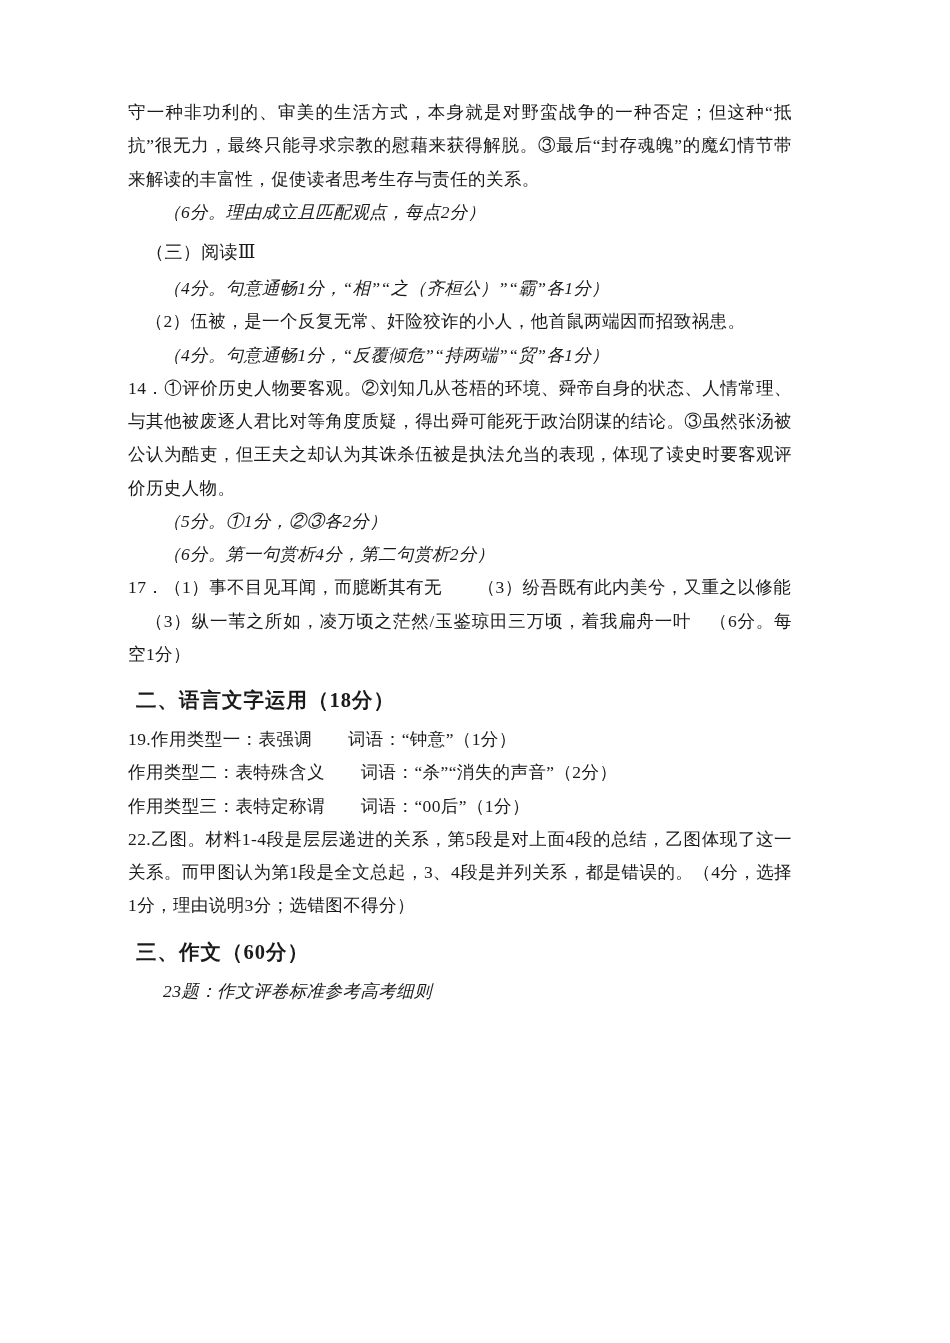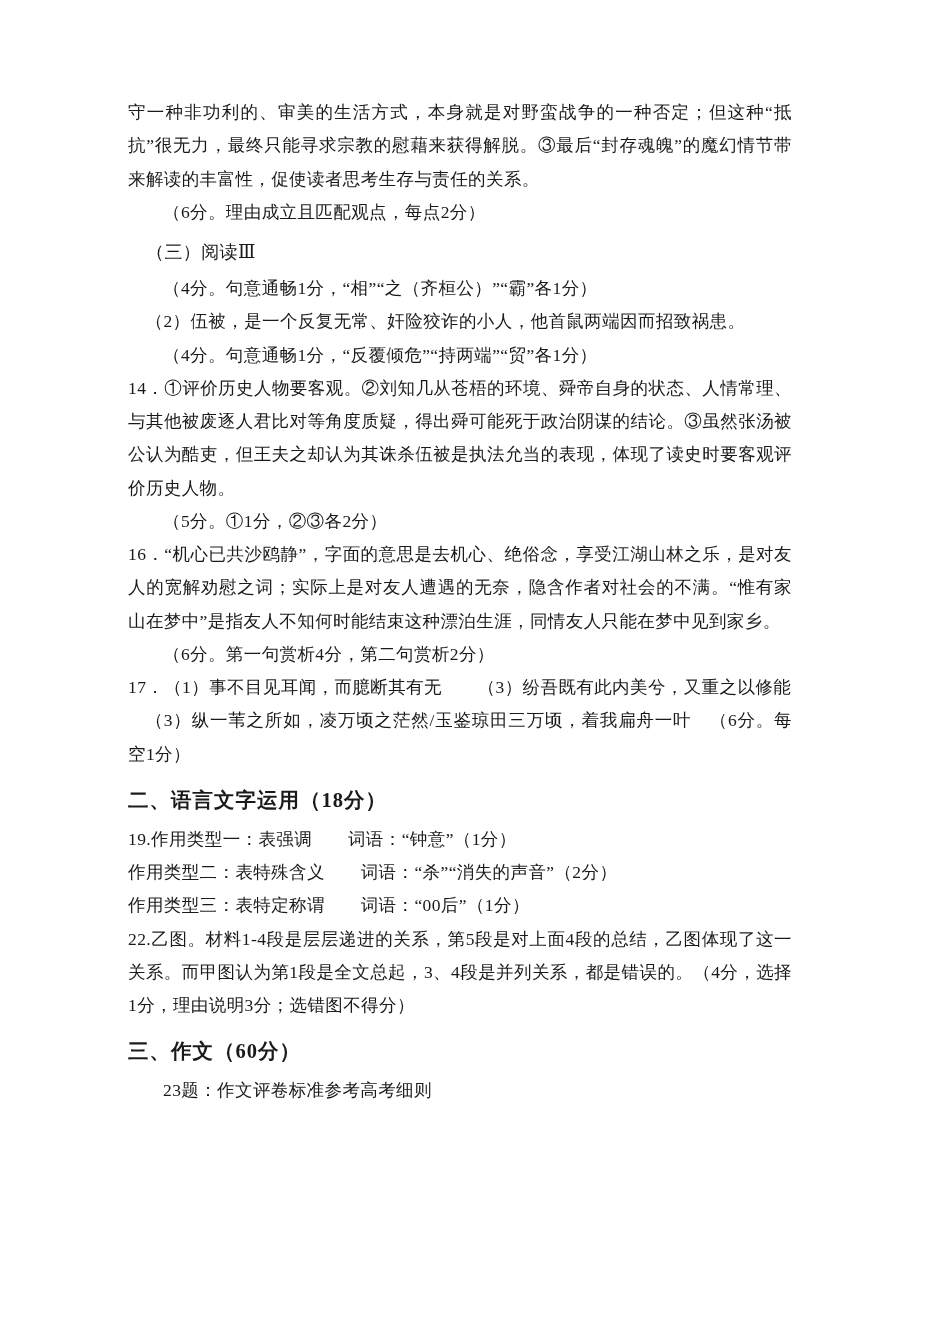--- a/index.html
+++ b/index.html
@@ -28,37 +28,39 @@
     text-align: justify;
   }
   p {
     margin: 0;
   }
   .para {
     text-indent: 0;
   }
   .indent1 {
     text-indent: 2em;
+    font-style: italic;
   }
   .indent-half {
     text-indent: 1em;
   }
   .section-head {
     font-weight: normal;
     font-size: 18px;
     margin-top: 6px;
     margin-bottom: 2px;
     text-indent: 1em;
   }
   .big-head {
     font-weight: bold;
     font-size: 20.5px;
     margin-top: 10px;
     margin-bottom: 2px;
     letter-spacing: 1px;
+    margin-left: 8px;
   }
   .tight {
     line-height: 1.9;
   }
 </style>
 </head>
 <body>
 
 <div class="page">
   <div class="doc">
@@ -68,21 +70,20 @@
 
     <p class="section-head">（三）阅读Ⅲ</p>
 
     <p class="indent1 tight">（4分。句意通畅1分，“相”“之（齐桓公）”“霸”各1分）</p>
     <p class="indent-half tight">（2）伍被，是一个反复无常、奸险狡诈的小人，他首鼠两端因而招致祸患。</p>
     <p class="indent1 tight">（4分。句意通畅1分，“反覆倾危”“持两端”“贸”各1分）</p>
 
     <p class="para tight">14．①评价历史人物要客观。②刘知几从苍梧的环境、舜帝自身的状态、人情常理、与其他被废逐人君比对等角度质疑，得出舜可能死于政治阴谋的结论。③虽然张汤被公认为酷吏，但王夫之却认为其诛杀伍被是执法允当的表现，体现了读史时要客观评价历史人物。</p>
     <p class="indent1 tight">（5分。①1分，②③各2分）</p>
 
-    <p class="para tight">16．“机心已共沙鸥静”，字面的意思是去机心、绝俗念，享受江湖山林之乐，是对友人的宽解劝慰之词；实际上是对友人遭遇的无奈，隐含作者对社会的不满。“惟有家山在梦中”是指友人不知何时能结束这种漂泊生涯，同情友人只能在梦中见到家乡。</p>
     <p class="indent1 tight">（6分。第一句赏析4分，第二句赏析2分）</p>
 
     <p class="para tight">17．（1）事不目见耳闻，而臆断其有无　　（3）纷吾既有此内美兮，又重之以修能</p>
     <p class="indent-half tight">（3）纵一苇之所如，凌万顷之茫然/玉鉴琼田三万顷，着我扁舟一叶　（6分。每空1分）</p>
 
     <p class="big-head">二、语言文字运用（18分）</p>
 
     <p class="para tight">19.作用类型一：表强调　　词语：“钟意”（1分）</p>
     <p class="para tight">作用类型二：表特殊含义　　词语：“杀”“消失的声音”（2分）</p>
     <p class="para tight">作用类型三：表特定称谓　　词语：“00后”（1分）</p>

